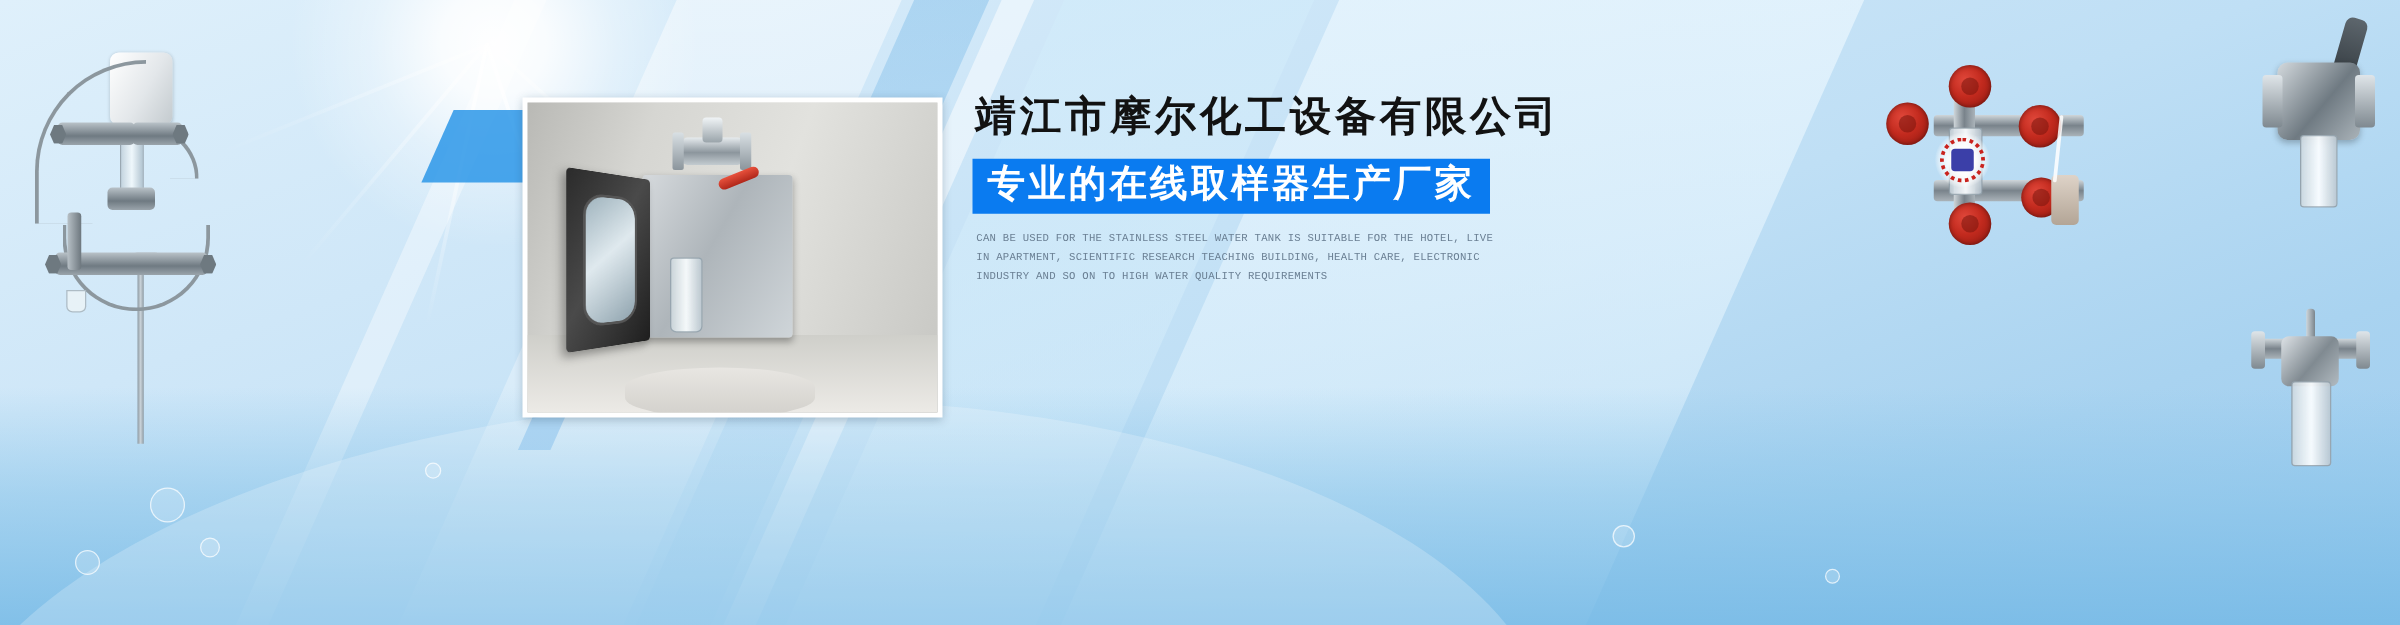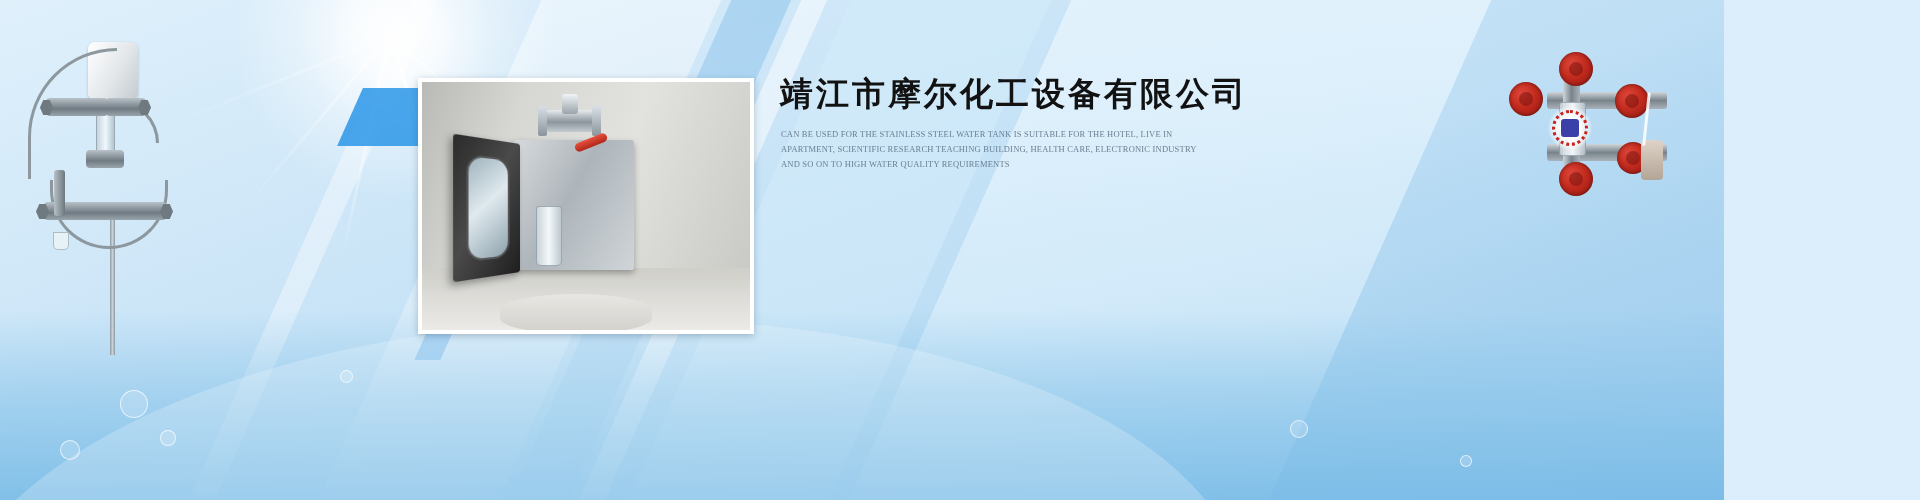--- a/index.html
+++ b/index.html
@@ -2,21 +2,21 @@
 <html><head>
 <meta charset="utf-8">
 <style>
   html,body{margin:0;padding:0;}
   body{
     width:1920px;height:500px;overflow:hidden;
     font-family:"Liberation Sans","DejaVu Sans",sans-serif;
     background:#dceefb;
   }
   .banner{
-    position:relative;width:1724px;height:500px;overflow:hidden;
+    position:relative;width:1920px;height:500px;overflow:hidden;
     background:linear-gradient(160deg,#dff0fb 0%,#cfe7f8 28%,#bfdff5 55%,#a9d3f0 78%,#9ecbee 100%);
   }
 
   
   .sun{
     position:absolute;left:230px;top:-130px;width:330px;height:330px;border-radius:50%;
     background:radial-gradient(circle,rgba(255,255,255,.98) 0%,rgba(255,255,255,.85) 18%,rgba(255,255,255,.35) 42%,rgba(255,255,255,0) 70%);
     pointer-events:none;
   }
   .ray{
@@ -140,21 +140,21 @@
     font-weight:400;
   }
   .hl2-wrap{margin-top:16px;}
   .hl2{
     display:inline-block;background:#0a6fe8;color:#ffffff;font-weight:700;
     font-size:25px;letter-spacing:2px;padding:7px 16px 9px 16px;line-height:1;white-space:nowrap;
     border-radius:2px;
   }
   .eng{
     margin:13px 0 0 3px;width:418px;font-size:8.5px;line-height:15px;color:#6a7f93;
-    font-family:Liberation Serif, serif;letter-spacing:.2px;
+    font-family:Liberation Mono, monospace;letter-spacing:.2px;
   }
 
   
   .logo{
     position:absolute;left:228px;top:456px;
     font-family:"Liberation Serif","DejaVu Serif",serif;font-weight:700;font-size:42px;
     color:rgba(255,255,255,.92);letter-spacing:1px;line-height:1;
     text-shadow:1px 1px 0 rgba(120,170,205,.75),-1px -1px 0 rgba(120,170,205,.45);
   }
   .logo sup{font-size:18px;vertical-align:super;}
@@ -225,20 +225,23 @@
         <div class="pi-vcap"></div>
         <div class="pi-flange" style="left:6px;"></div>
         <div class="pi-flange" style="left:60px;"></div>
         <div class="pi-red"></div>
       </div>
     </div>
   </div>
 
   <div class="textblock">
     <h1 class="company">靖江市摩尔化工设备有限公司</h1>
+    <div>
+      <span class="hl1">专业的在线取样器生产厂家</span>
+    </div>
     <p class="eng">CAN BE USED FOR THE STAINLESS STEEL WATER TANK IS SUITABLE FOR THE HOTEL, LIVE IN APARTMENT, SCIENTIFIC RESEARCH TEACHING BUILDING, HEALTH CARE, ELECTRONIC INDUSTRY AND SO ON TO HIGH WATER QUALITY REQUIREMENTS</p>
   </div>
 
   <div class="prod" style="left:1495px;top:40px;width:260px;height:150px;">
     <div class="pipe" style="left:52px;top:52px;width:120px;height:17px;"></div>
     <div class="pipe" style="left:52px;top:104px;width:120px;height:17px;"></div>
     <div class="pipe-v" style="left:68px;top:18px;width:17px;height:112px;"></div>
     <div class="sight" style="left:64px;top:62px;width:25px;height:52px;"></div>
     <div class="wheel" style="left:64px;top:12px;width:34px;height:34px;"></div>
     <div class="wheel" style="left:14px;top:42px;width:34px;height:34px;"></div>

